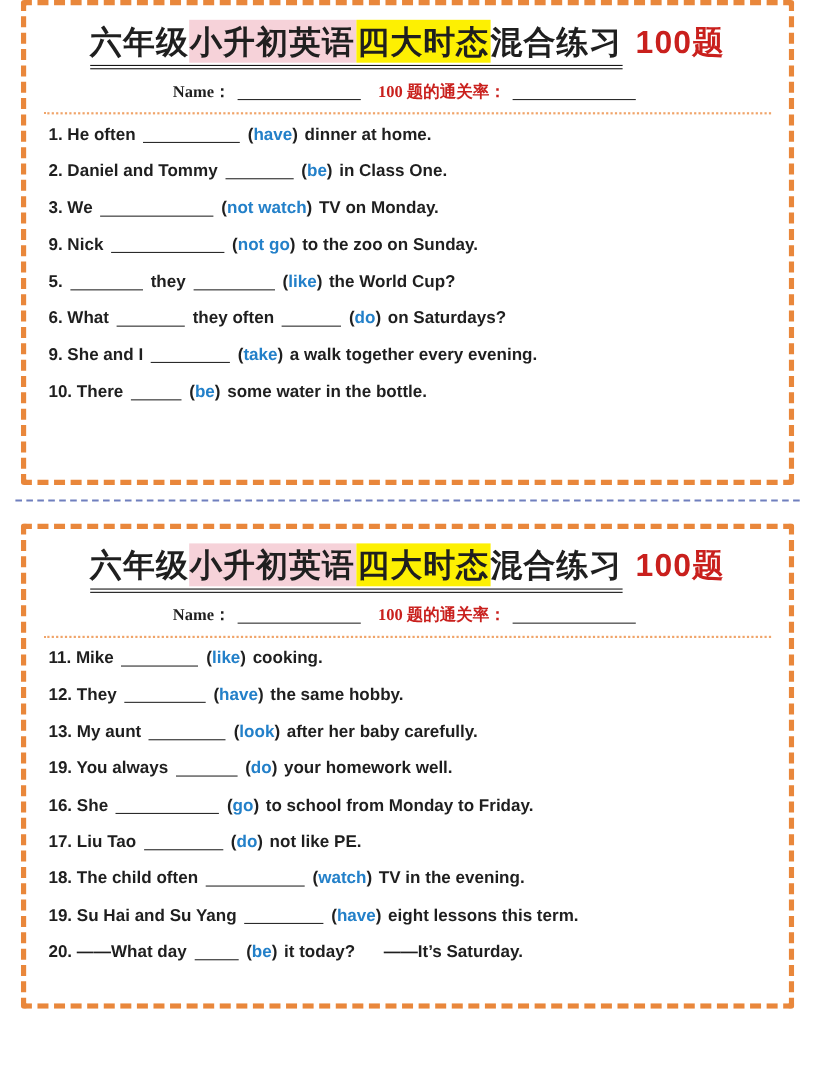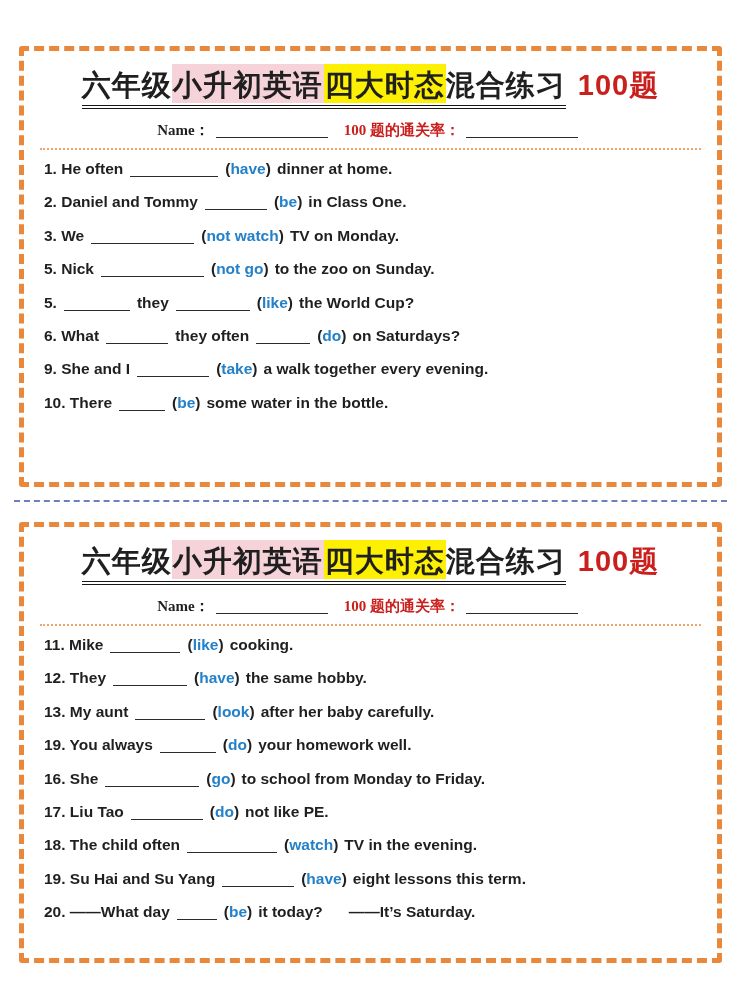--- a/index.html
+++ b/index.html
@@ -1,21 +1,21 @@
 <!DOCTYPE html>
 <html><head>
 <meta charset="utf-8">
 <style>
   html,body{margin:0;padding:0;}
   body{
     width:741px;height:988px;background:#ffffff;overflow:hidden;
     font-family:"Liberation Sans","DejaVu Sans",sans-serif;
     color:#1f1f1f;
   }
-  .page{padding-top:46px;}
+  .page{}
   .panel{
     box-sizing:border-box;
     width:703px;height:441px;
     margin:0 19px;
     border:5px dashed #e9873b;
     border-radius:3px;
     padding:6px 14px 0;
     overflow:hidden;
     background:#ffffff;
   }
@@ -91,21 +91,21 @@
       <span class="title-main"><span class="t-plain">六年级</span><span class="t-hl pink">小升初英语</span><span class="t-hl yellow">四大时态</span><span class="t-plain">混合练习</span></span><span class="t-count">100题</span>
     </div>
     <div class="name-row">
       <span class="n-label">Name：</span><span class="n-blank"></span><span class="n-rate">100 题的通关率：</span><span class="n-blank"></span>
     </div>
     <div class="rule"></div>
     <div class="questions">
         <div class="q"><span class="qt">1. He often</span><span class="blank" style="width: 88px;"></span><span class="verb-wrap"><span class="paren">(</span><span class="verb">have</span><span class="paren">)</span></span><span class="qt">dinner at home.</span></div>
         <div class="q"><span class="qt">2. Daniel and Tommy</span><span class="blank" style="width: 62px;"></span><span class="verb-wrap"><span class="paren">(</span><span class="verb">be</span><span class="paren">)</span></span><span class="qt">in Class One.</span></div>
         <div class="q"><span class="qt">3. We</span><span class="blank" style="width: 103px;"></span><span class="verb-wrap"><span class="paren">(</span><span class="verb">not watch</span><span class="paren">)</span></span><span class="qt">TV on Monday.</span></div>
-        <div class="q"><span class="qt">5. Nick</span><span class="blank" style="width: 103px;"></span><span class="verb-wrap"><span class="paren">(</span><span class="verb">not go</span><span class="paren">)</span></span><span class="qt">to the zoo on Sunday.</span></div>
+        <div class="q"><span class="qt">9. Nick</span><span class="blank" style="width: 103px;"></span><span class="verb-wrap"><span class="paren">(</span><span class="verb">not go</span><span class="paren">)</span></span><span class="qt">to the zoo on Sunday.</span></div>
         <div class="q"><span class="qt">5.</span><span class="blank" style="width: 66px;"></span><span class="qt">they</span><span class="blank" style="width: 74px;"></span><span class="verb-wrap"><span class="paren">(</span><span class="verb">like</span><span class="paren">)</span></span><span class="qt">the World Cup?</span></div>
         <div class="q"><span class="qt">6. What</span><span class="blank" style="width: 62px;"></span><span class="qt">they often</span><span class="blank" style="width: 54px;"></span><span class="verb-wrap"><span class="paren">(</span><span class="verb">do</span><span class="paren">)</span></span><span class="qt">on Saturdays?</span></div>
         <div class="q"><span class="qt">9. She and I</span><span class="blank" style="width: 72px;"></span><span class="verb-wrap"><span class="paren">(</span><span class="verb">take</span><span class="paren">)</span></span><span class="qt">a walk together every evening.</span></div>
         <div class="q"><span class="qt">10. There</span><span class="blank" style="width: 46px;"></span><span class="verb-wrap"><span class="paren">(</span><span class="verb">be</span><span class="paren">)</span></span><span class="qt">some water in the bottle.</span></div>
       </div>
   </section>
 
   <div class="divider"></div>
 
   <section class="panel">

